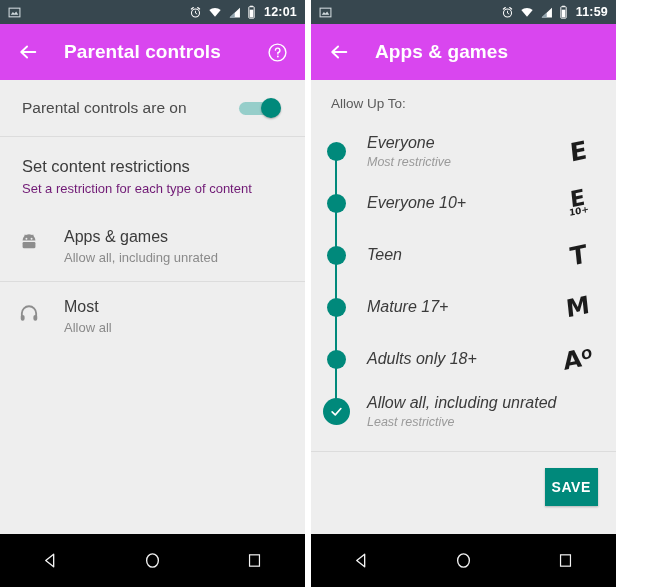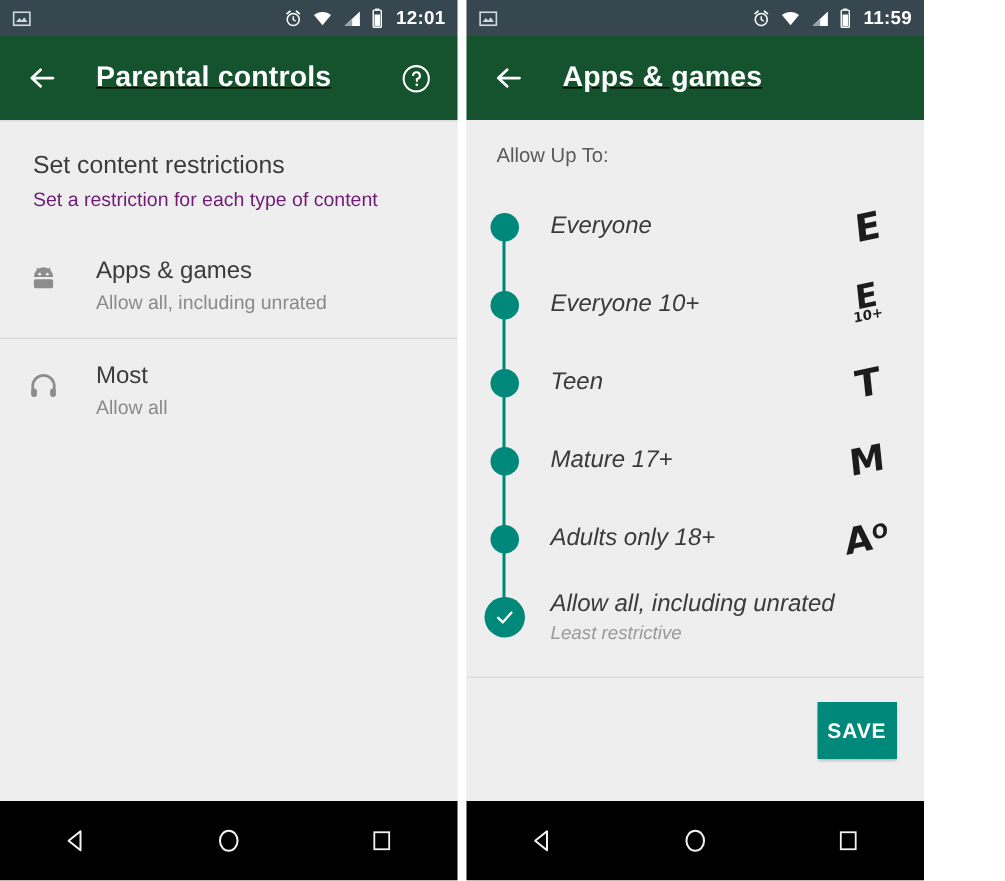--- a/index.html
+++ b/index.html
@@ -14,22 +14,22 @@
   
   .statusbar { height:24px; background:#37474f; display:flex; align-items:center;
     padding:0 8px; flex:0 0 24px; }
   .sb-left { display:flex; align-items:center; gap:4px; }
   .sb-right { margin-left:auto; display:flex; align-items:center; gap:6px; }
   .sb-time { color:#ffffff; font-size:12.5px; font-weight:bold; letter-spacing:.2px;
     margin-left:2px; }
   .sb-ico { display:block; }
 
   
-  .appbar { height:56px; background:#14532d; display:flex; align-items:center;
-    padding:0 14px; flex:0 0 56px;text-decoration:underline; }
+  .appbar { height:56px; background:#d946ef; display:flex; align-items:center;
+    padding:0 14px; flex:0 0 56px; }
   .appbar .title { color:#ffffff; font-size:19px; font-weight:bold;
     margin-left:22px; letter-spacing:.1px; white-space:nowrap; }
   .appbar .spacer { flex:1 1 auto; }
   .iconbtn { width:28px; height:28px; display:flex; align-items:center;
     justify-content:center; cursor:pointer; }
 
   
   .body { flex:1 1 auto; background:#eeeeee; overflow:hidden; position:relative; }
   .divider { height:1px; background:#dcdcdc; width:100%; }
 
@@ -161,20 +161,27 @@
         <svg width="21" height="21" viewBox="0 0 24 24">
           <circle cx="12" cy="12" r="9.6" fill="none" stroke="#ffffff" stroke-width="1.6"></circle>
           <path d="M9.6 9.2 a2.6 2.6 0 1 1 2.9 3 v1.5" fill="none" stroke="#ffffff" stroke-width="1.6" stroke-linecap="round"></path>
           <circle cx="12.4" cy="16.6" r="1.05" fill="#ffffff"></circle>
         </svg>
       </div>
     </div>
 
     <div class="body">
 
+      <div class="toggle-row">
+        <span class="lbl">Parental controls are on</span>
+        <span class="switch">
+          <span class="track"></span>
+          <span class="thumb"></span>
+        </span>
+      </div>
 
       <div class="divider"></div>
 
       <div class="section">
         <div class="head">Set content restrictions</div>
         <div class="sub">Set a restriction for each type of content</div>
       </div>
 
       <div class="listitem">
         <div class="ic">
@@ -287,20 +294,21 @@
 
       <div class="steplist">
         <div class="stepline"></div>
 
         <div class="step">
           <div class="dotwrap">
               <span class="dot"></span>
             </div>
           <div class="labels">
             <span class="a">Everyone</span>
+            <span class="b">Most restrictive</span>
           </div>
           <div class="badge">
             <span class="esrb e">E</span>
           </div>
         </div>
 
         <div class="step">
           <div class="dotwrap">
               <span class="dot"></span>
             </div>

